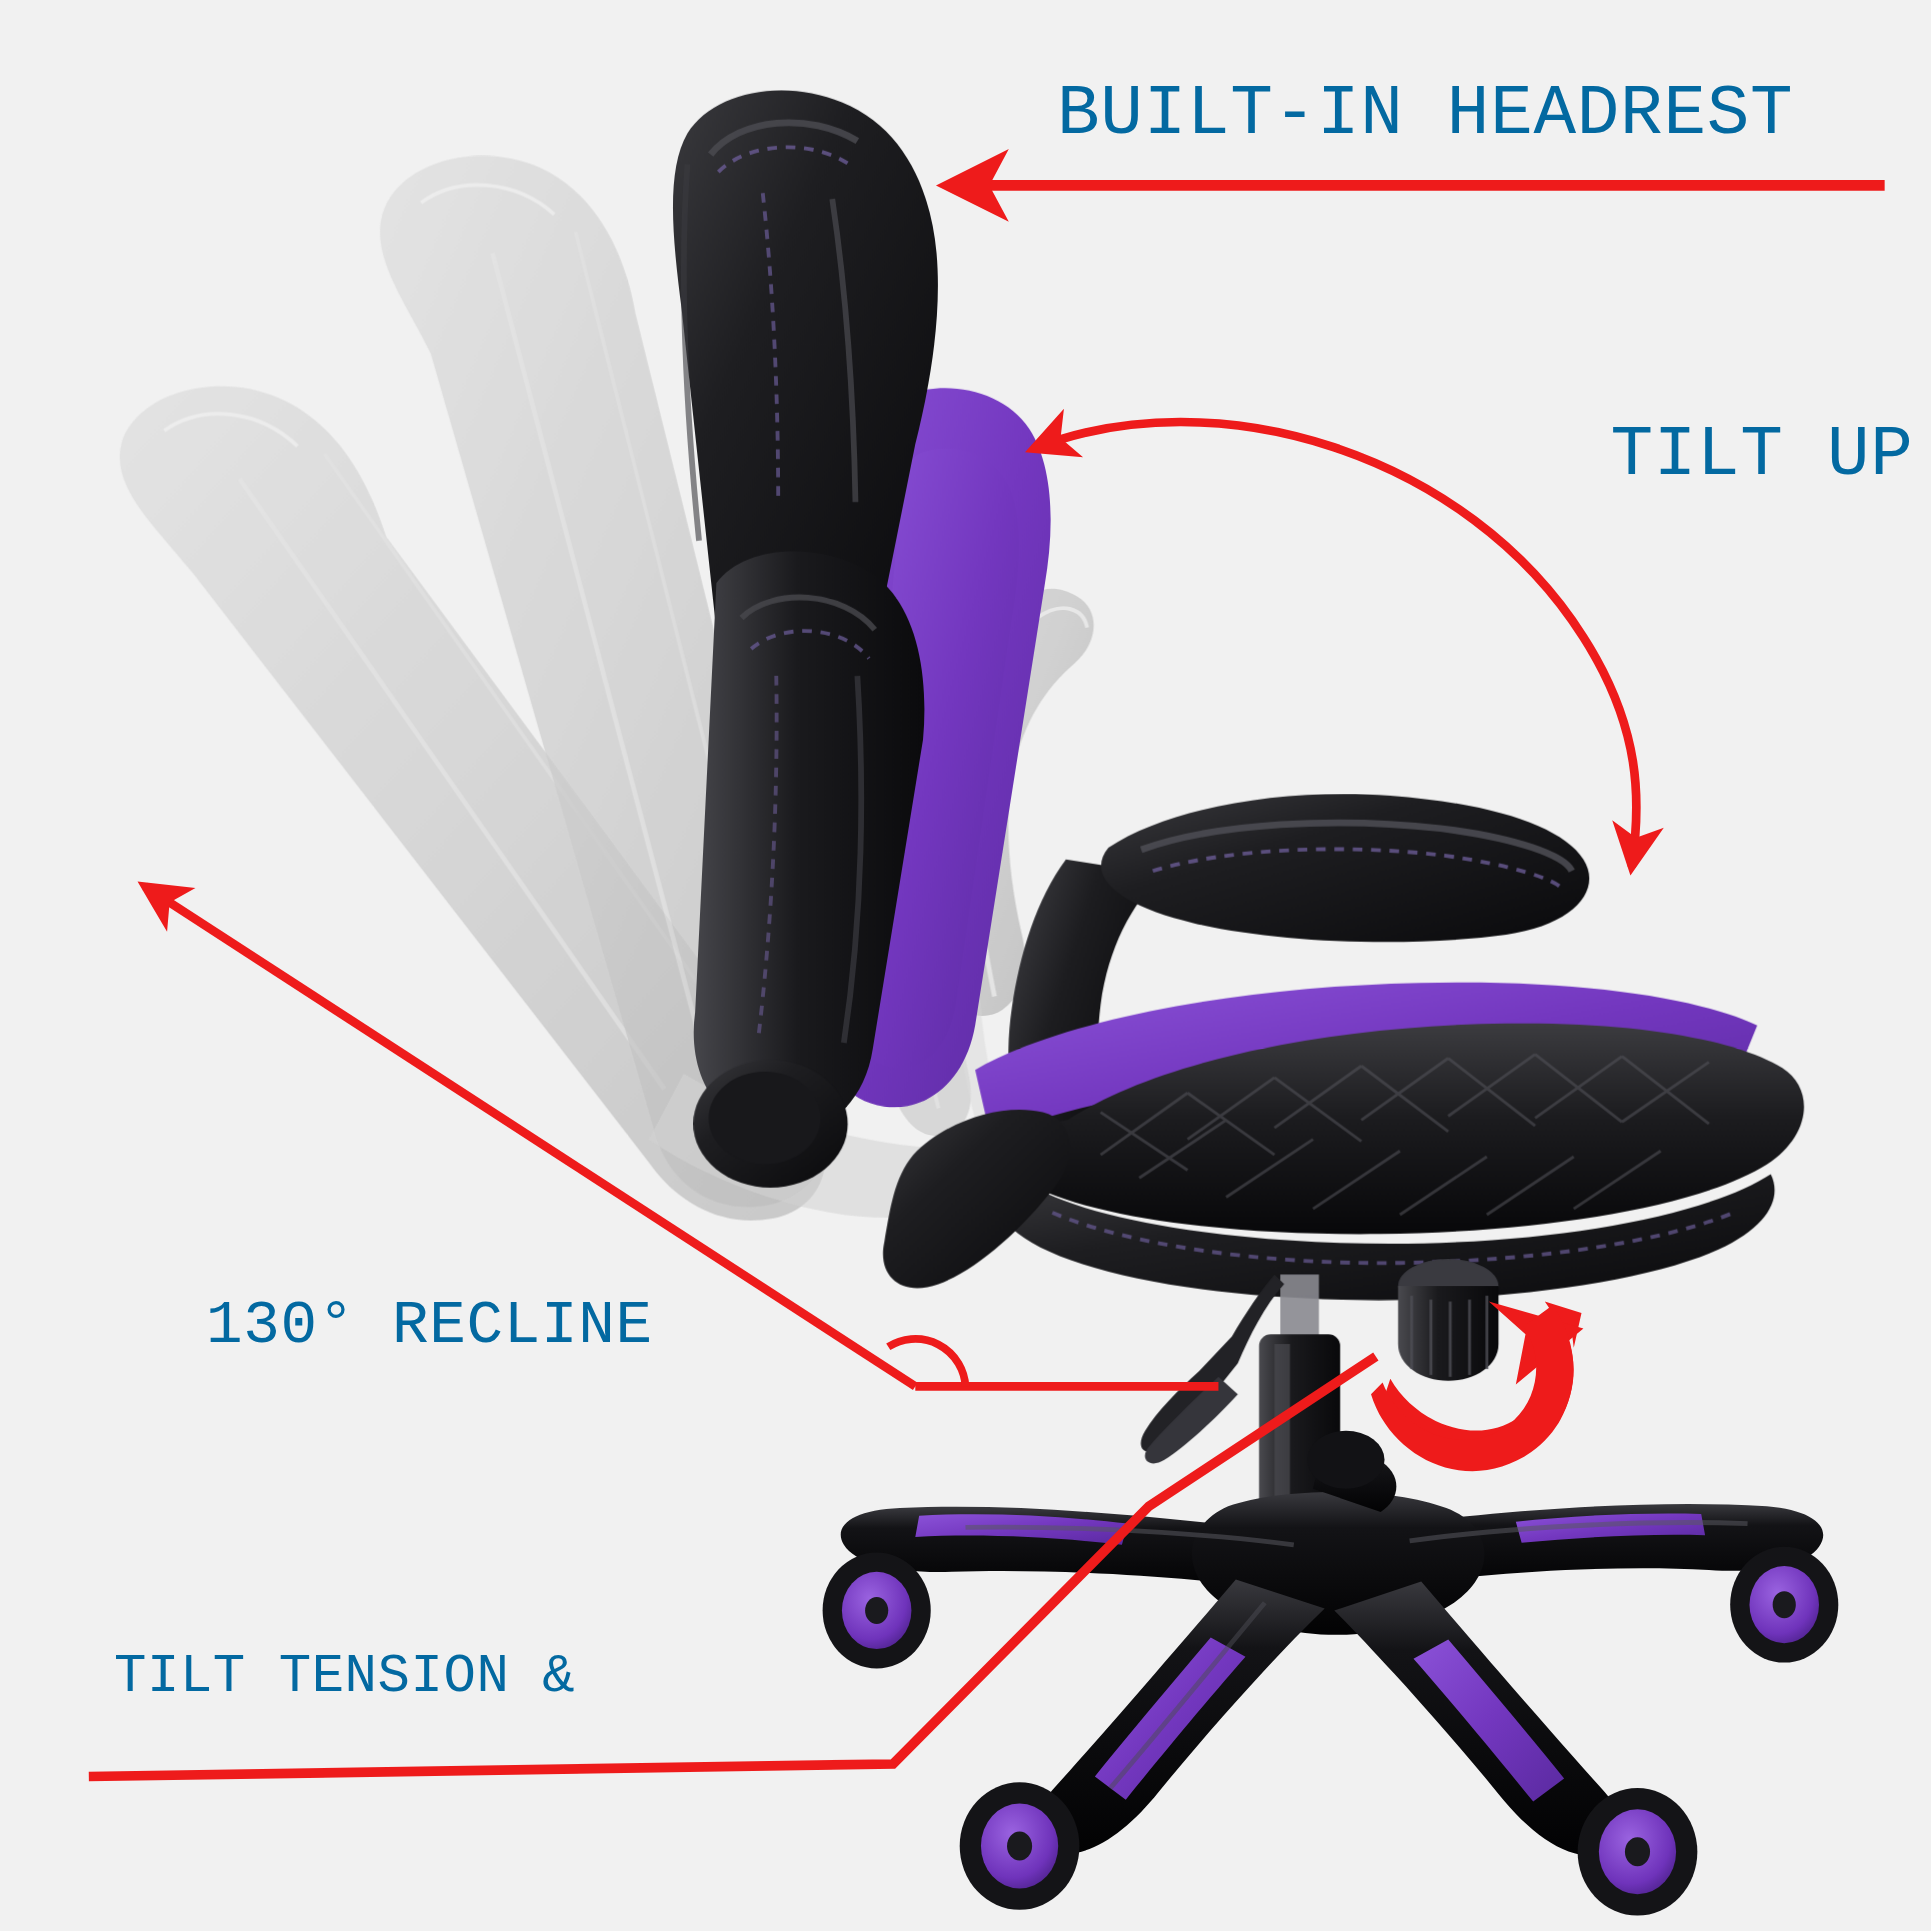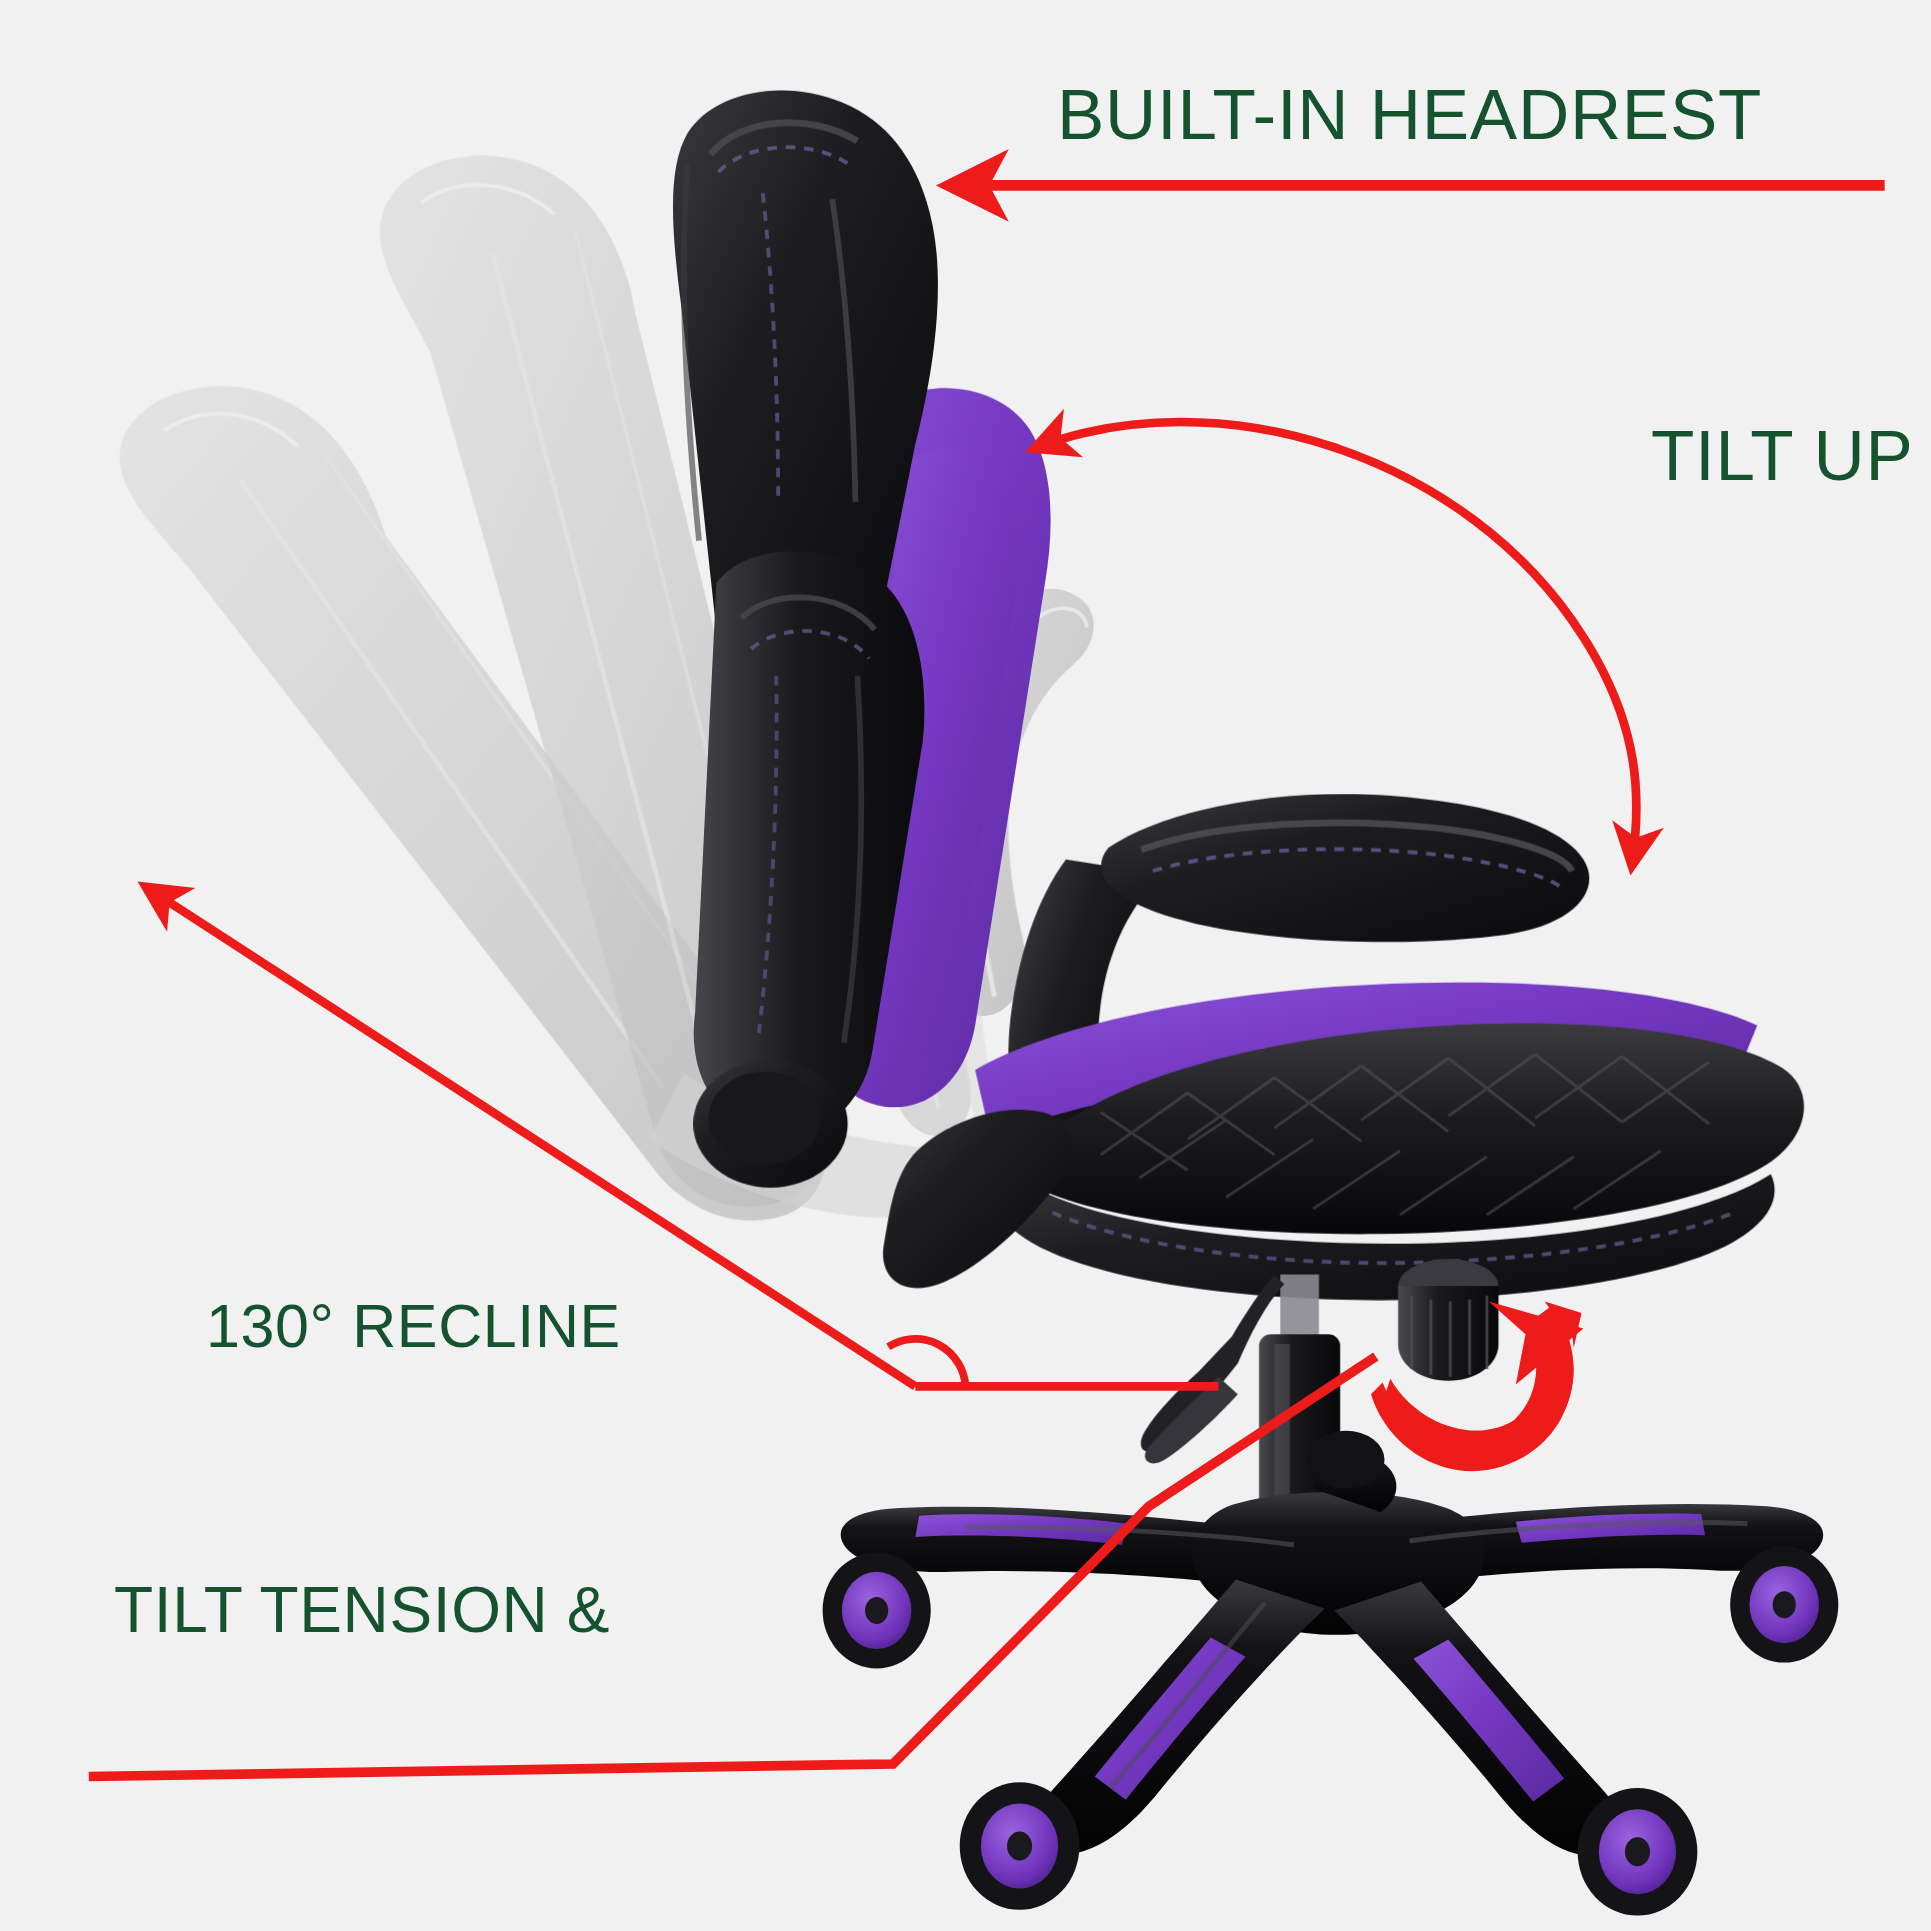--- a/index.html
+++ b/index.html
@@ -6,31 +6,32 @@
   body{
     width:1931px;height:1931px;
     background:#f1f1f1;
     font-family:"Liberation Sans", sans-serif;
     overflow:hidden;
     position:relative;
   }
   #stage{position:absolute;inset:0;width:1931px;height:1931px;}
   .label{
     position:absolute;
-    color:#14532d;
+    color:#0369a1;
     font-weight:400;
     letter-spacing:0.01em;
     line-height:1.06;
     white-space:pre-line;
     user-select:none;
+    font-family:Liberation Mono, monospace;
   }
   #label-headrest{ left:1057px; top:77px; font-size:71px; }
   #label-armrests{ right:17.4px; top:343px; font-size:71px; text-align:right; }
   #label-recline{ left:206px; top:1294px; font-size:61px; }
-  #label-tilt{ left:114px; top:1509px; font-size:64px; }
+  #label-tilt{ left:114px; top:1591px; font-size:54px; }
   svg{position:absolute;left:0;top:0;width:1931px;height:1931px;}
 </style>
 </head>
 <body style="background: rgb(241, 241, 241);">
 
 <svg id="stage" viewBox="0 0 2000 2000" xmlns="http://www.w3.org/2000/svg">
   <defs>
     <linearGradient id="gLeather" x1="0" y1="0" x2="1" y2="1">
       <stop offset="0%" stop-color="#3a3a3e"></stop>
       <stop offset="35%" stop-color="#1e1e21"></stop>

